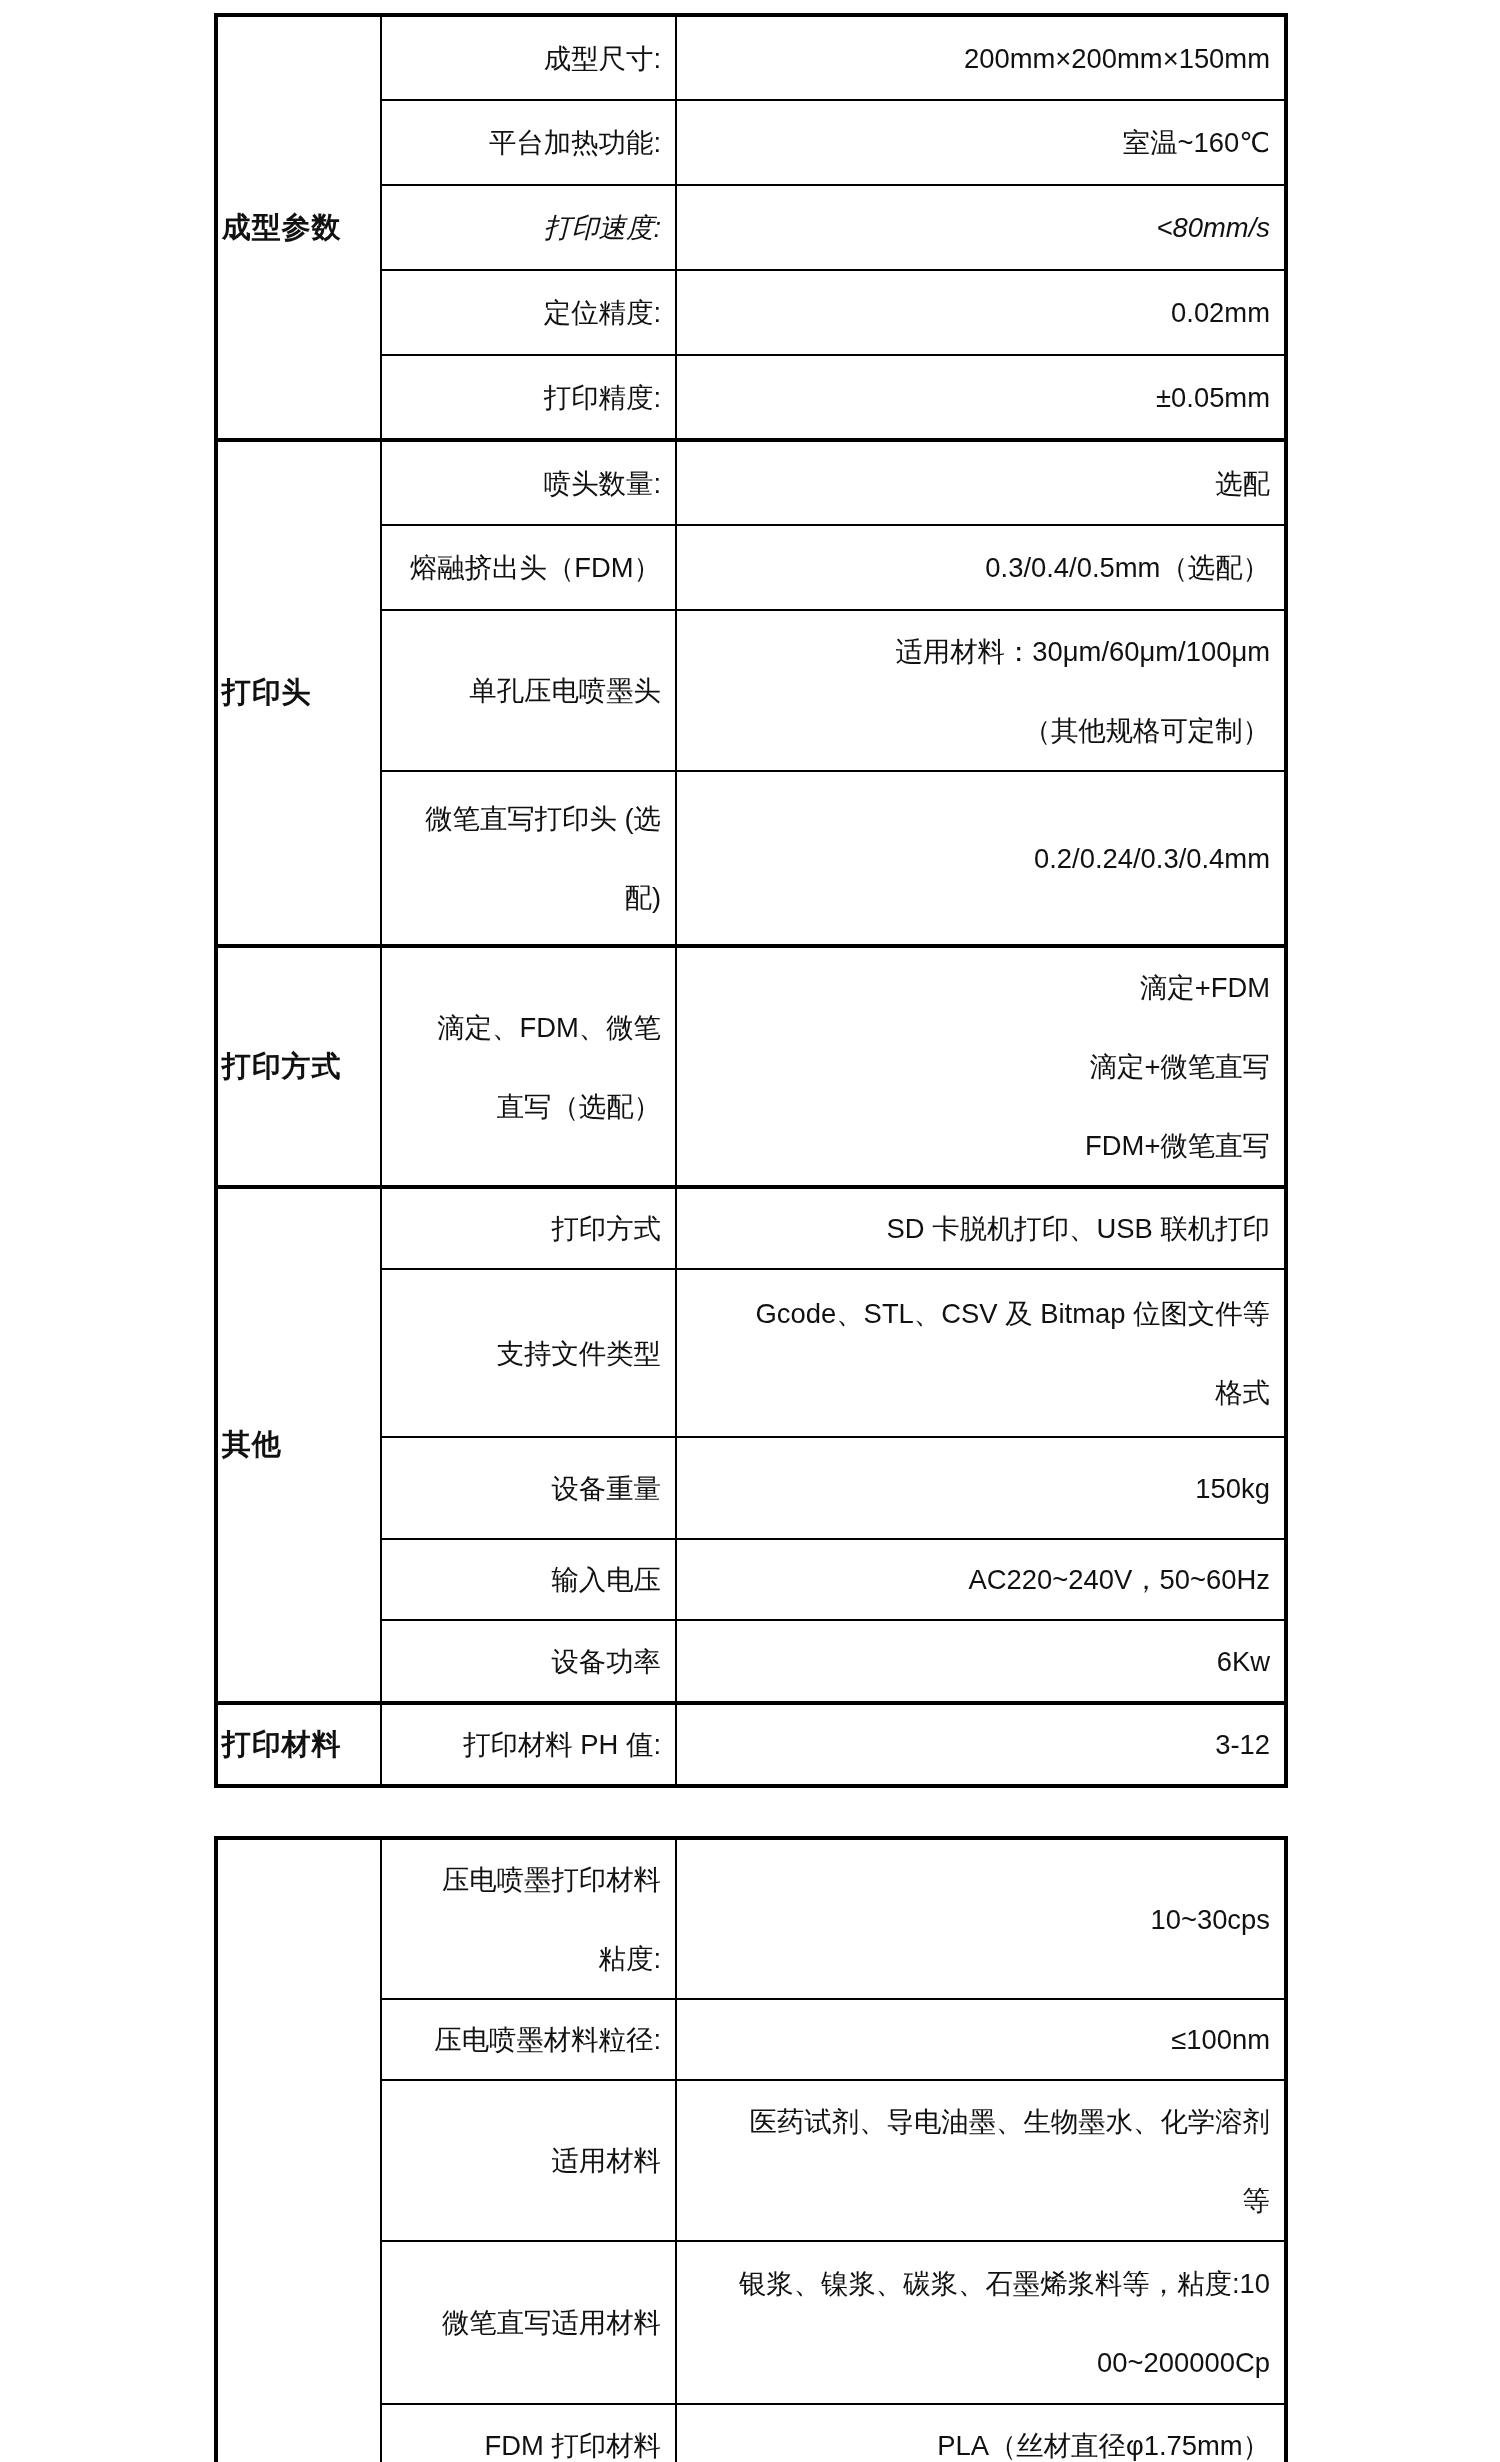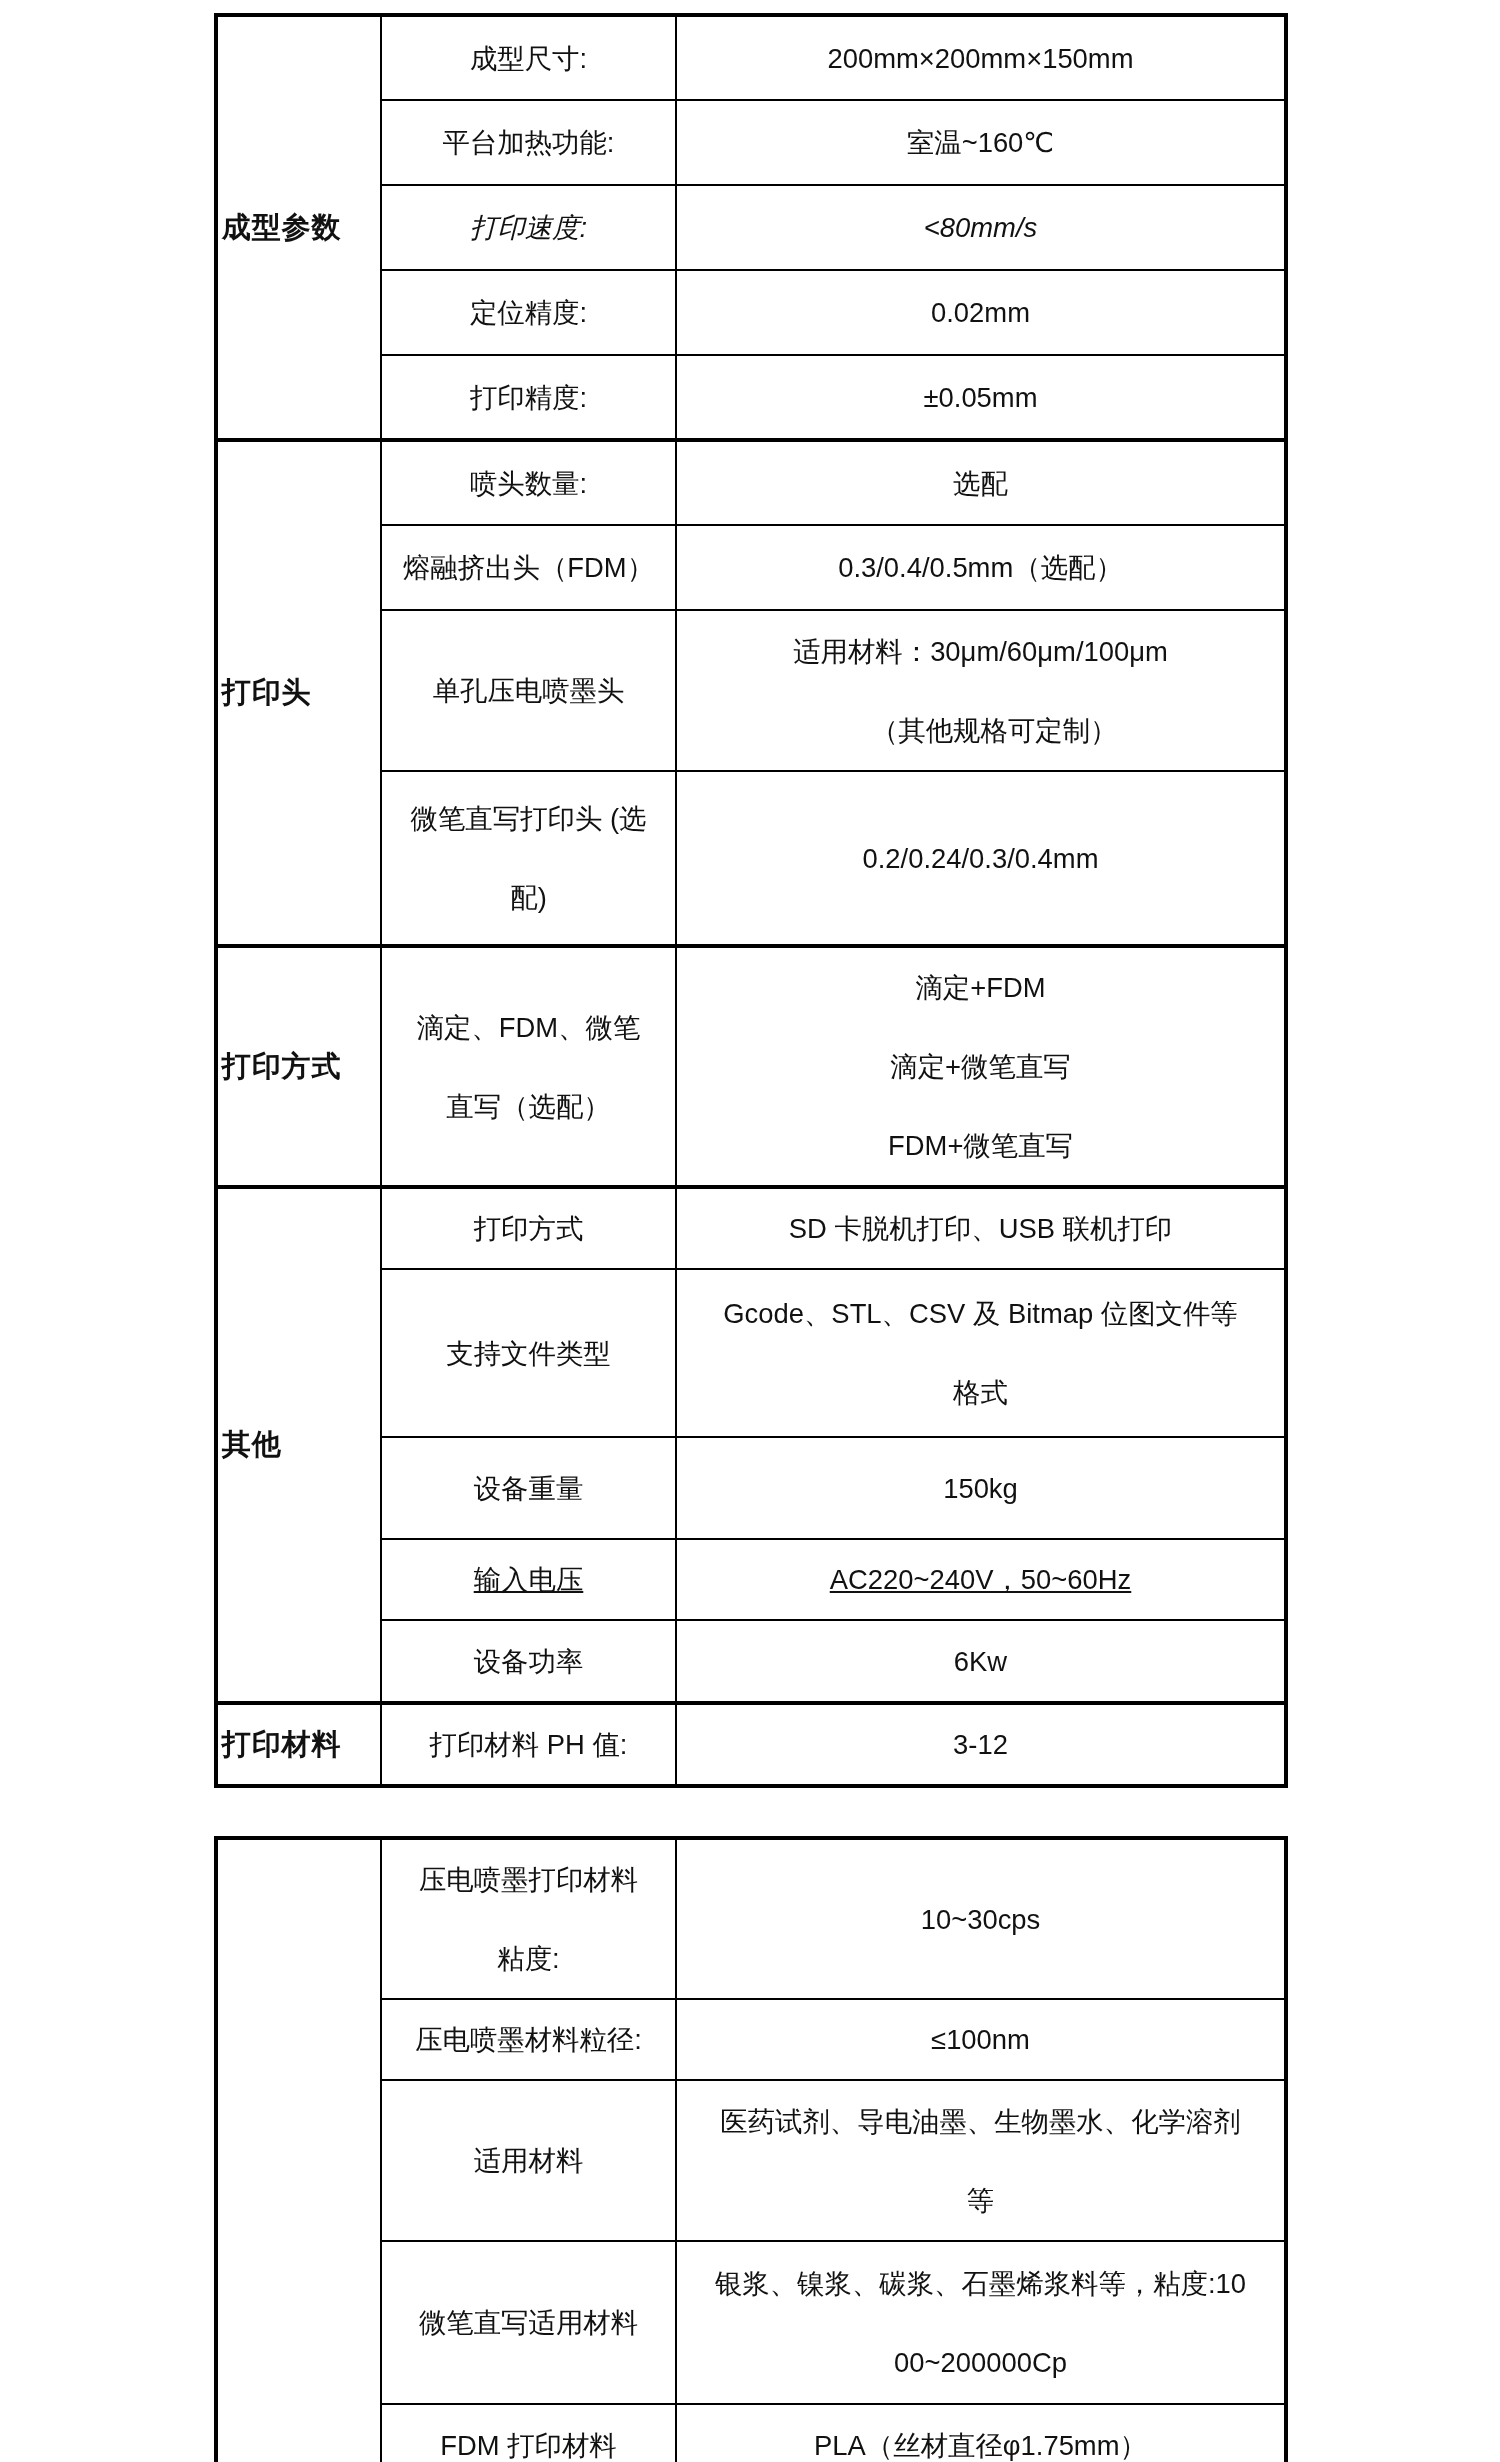--- a/index.html
+++ b/index.html
@@ -41,21 +41,21 @@
     font-weight: bold;
     font-size: 29px;
     letter-spacing: 0.9px;
     padding: 0 3.8px;
   }
   td.lbl, td.val {
     font-size: 27.4px;
     line-height: 79px;
     white-space: pre-line;
     padding: 0 14px;
-    text-align: center;
+    text-align: right;
   }
 </style>
 </head>
 <body>
 
 <div class="page">
 
   <table class="spec-table first">
     <colgroup>
         <col class="c1">
@@ -128,21 +128,21 @@
       </tr>
       <tr style="height:168px;">
         <td class="lbl">支持文件类型</td>
         <td class="val">Gcode、STL、CSV 及 Bitmap 位图文件等
 格式</td>
       </tr>
       <tr style="height:102px;">
         <td class="lbl">设备重量</td>
         <td class="val">150kg</td>
       </tr>
-      <tr style="height:71px;text-decoration:underline;">
+      <tr style="height:71px;">
         <td class="lbl">输入电压</td>
         <td class="val">AC220~240V，50~60Hz</td>
       </tr>
       <tr style="height:83px;">
         <td class="lbl">设备功率</td>
         <td class="val">6Kw</td>
       </tr>
     </tbody>
 
     <tbody>

